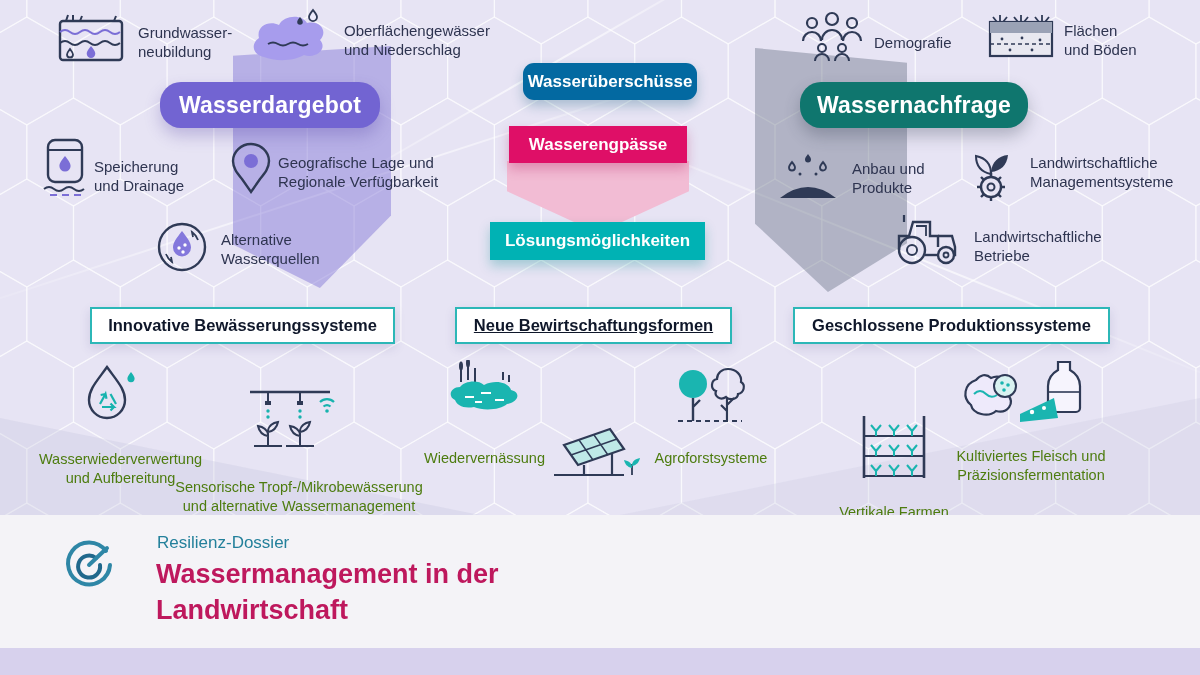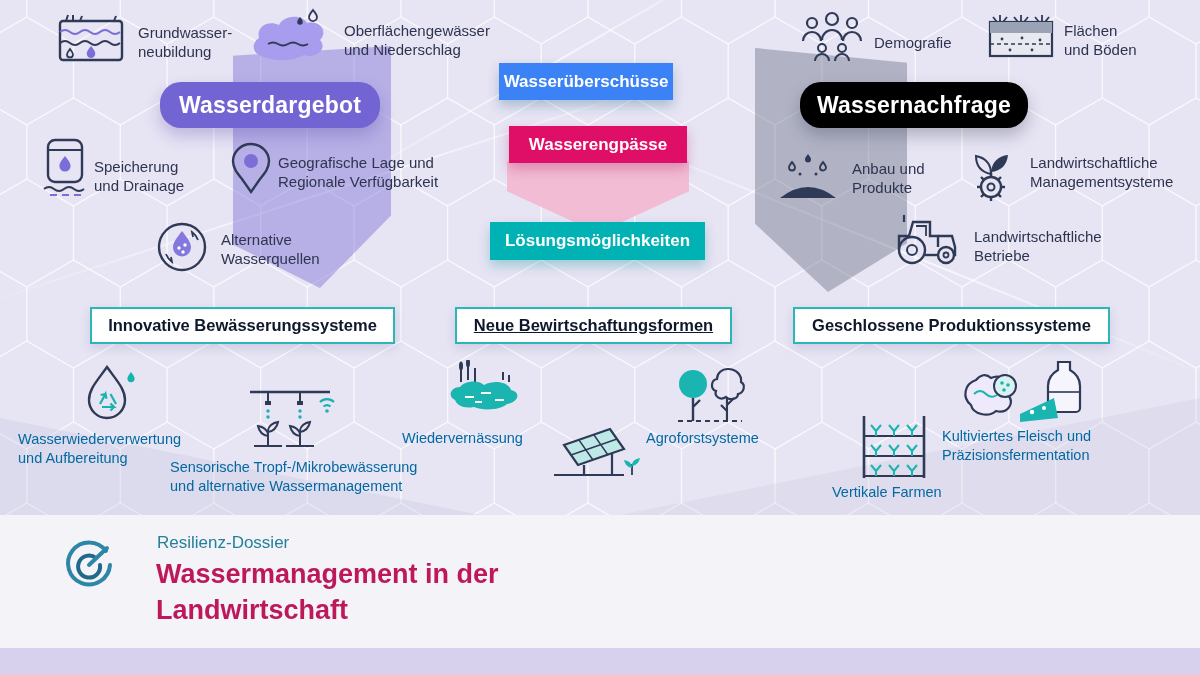--- a/index.html
+++ b/index.html
@@ -23,35 +23,35 @@
   .chev-left  { left:233px; top:46px; width:158px; height:242px; background:rgba(136,124,216,.5);
                 clip-path:polygon(0 4%, 100% 0, 100% 70%, 55% 100%, 0 82%); }
   .chev-right { left:755px; top:48px; width:152px; height:244px; background:rgba(110,120,140,.45);
                 clip-path:polygon(0 0, 100% 6%, 100% 80%, 48% 100%, 0 72%); }
   .funnel { position:absolute; left:507px; top:161px; width:182px; height:72px; background:#f2bcd4;
             clip-path:polygon(0 0,100% 0,100% 42%,50% 100%,0 42%); }
 
   .headbox,.flowbox,.catbox { position:absolute; display:flex; align-items:center; justify-content:center; text-align:center; }
   .headbox { color:#fff; font-weight:bold; font-size:23px; letter-spacing:.2px;border-radius:21px; }
   .h-supply { left:160px; top:82px; width:220px; height:46px; background:#7264d2; box-shadow:0 8px 16px rgba(80,60,160,.28); }
-  .h-demand { left:800px; top:82px; width:228px; height:46px; background:#000000; box-shadow:0 8px 16px rgba(50,60,80,.3); }
+  .h-demand { left:800px; top:82px; width:228px; height:46px; background:#0f766e; box-shadow:0 8px 16px rgba(50,60,80,.3); }
 
   .flowbox { color:#fff; font-weight:bold; font-size:17px; }
-  .f-surplus   { left:499px; top:63px;  width:174px; height:37px; background:#3b82f6; box-shadow:0 6px 12px rgba(30,100,130,.3); }
+  .f-surplus   { left:523px; top:63px;  width:174px; height:37px; background:#0369a1; box-shadow:0 6px 12px rgba(30,100,130,.3);border-radius:11px; }
   .f-shortage  { left:509px; top:126px; width:178px; height:37px; background:#df0f67; box-shadow:0 6px 12px rgba(180,20,90,.3); }
   .f-solutions { left:490px; top:222px; width:215px; height:38px; background:#00b2b4; box-shadow:0 6px 12px rgba(0,140,140,.3); }
 
   .catbox { background:#fff; border:2px solid #2cb7b7; color:#0f172a; font-weight:bold; font-size:16.5px;
             box-shadow:0 4px 10px rgba(70,60,130,.15); }
   .c1 { left:90px;  top:307px; width:305px; height:37px; }
   .c2 { left:455px; top:307px; width:277px; height:37px;text-decoration:underline; }
   .c3 { left:793px; top:307px; width:317px; height:37px; }
 
   .label { position:absolute; font-size:15px; color:#2e3450; line-height:1.24; white-space:pre-line; }
-  .mlabel { position:absolute; font-size:14.5px; color:#0369a1; line-height:1.28; white-space:pre-line; text-align:left; }
+  .mlabel { position:absolute; font-size:14.5px; color:#4d7c0f; line-height:1.28; white-space:pre-line; text-align:center;margin-top:20px; }
   .icon { position:absolute; }
 
   .footer-band { position:absolute; left:0; top:515px; width:1200px; height:133px; background:#f4f3f7; }
   .bottom-strip { position:absolute; left:0; top:648px; width:1200px; height:27px; background:#d7d1ed; }
   .kicker { position:absolute; left:157px; top:533px; font-size:17px; color:#23809b; }
   .page-title { position:absolute; left:156px; top:556px; font-size:27px; font-weight:bold; color:#be185d;
                 line-height:1.35; white-space:pre-line; }
 </style>
 </head>
 <body>

